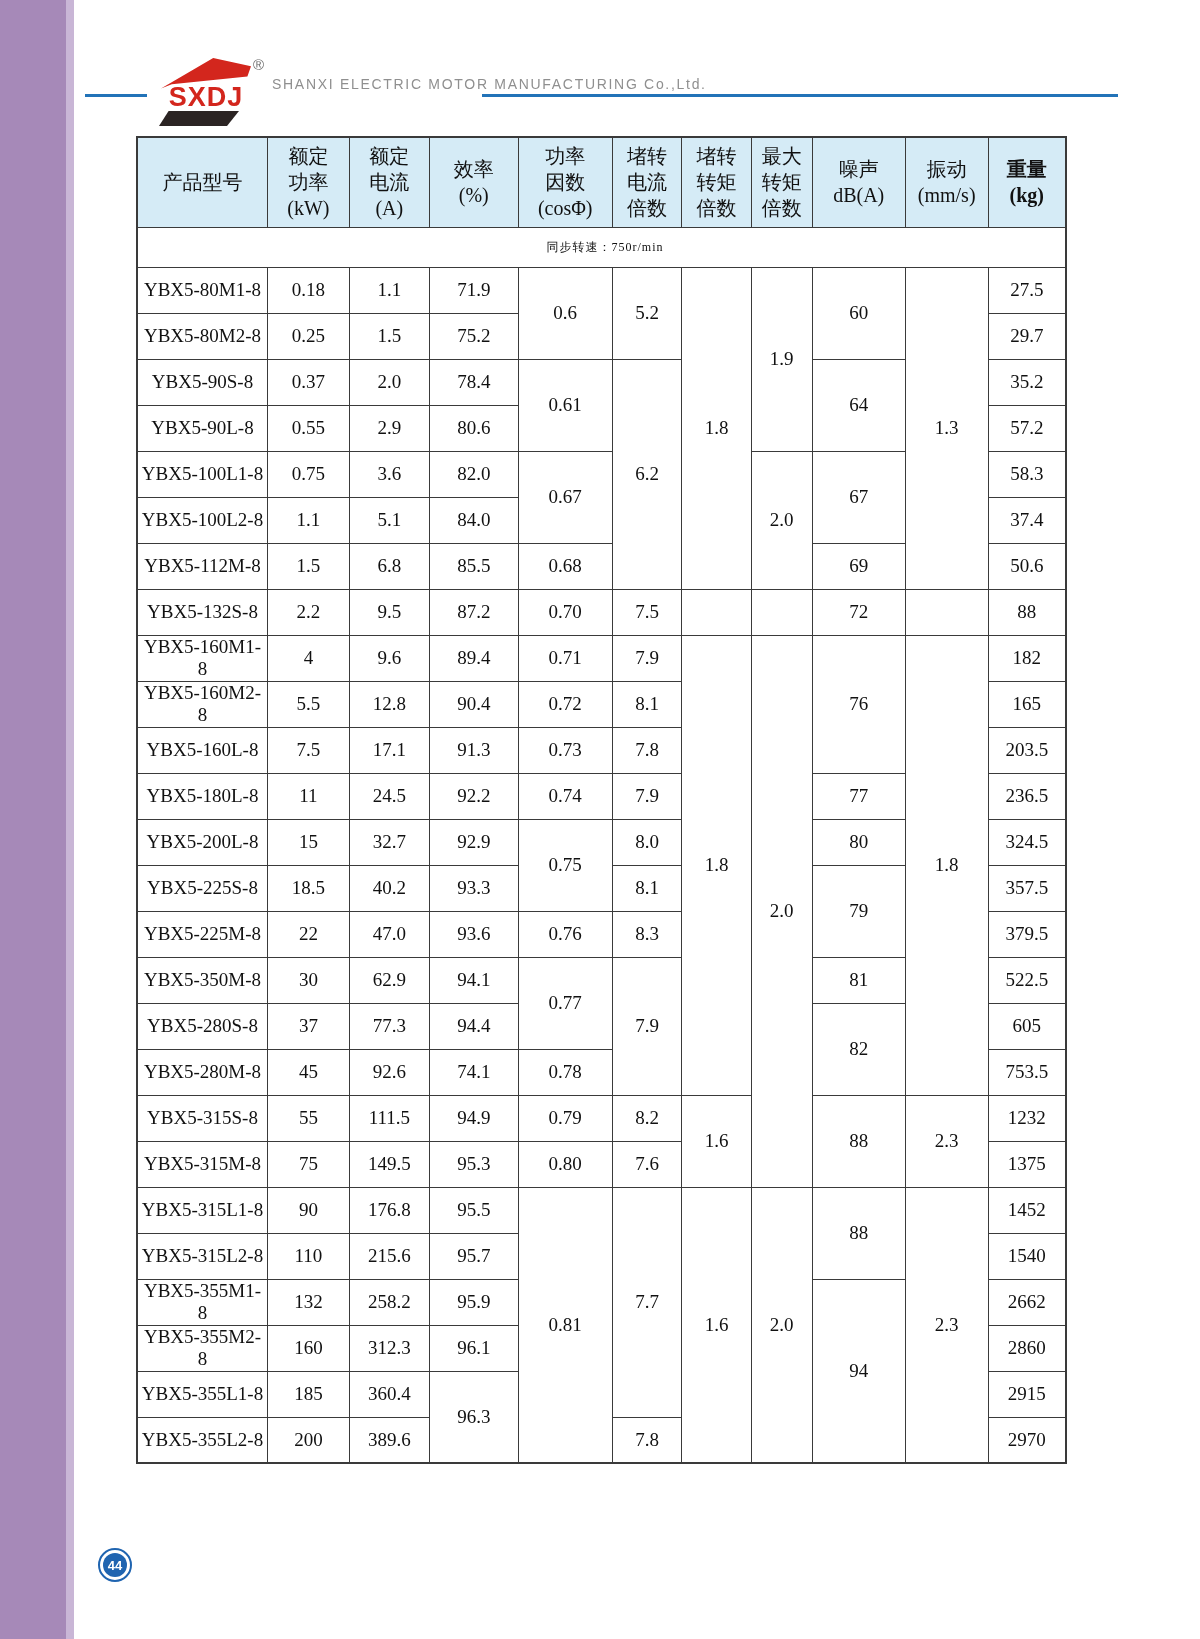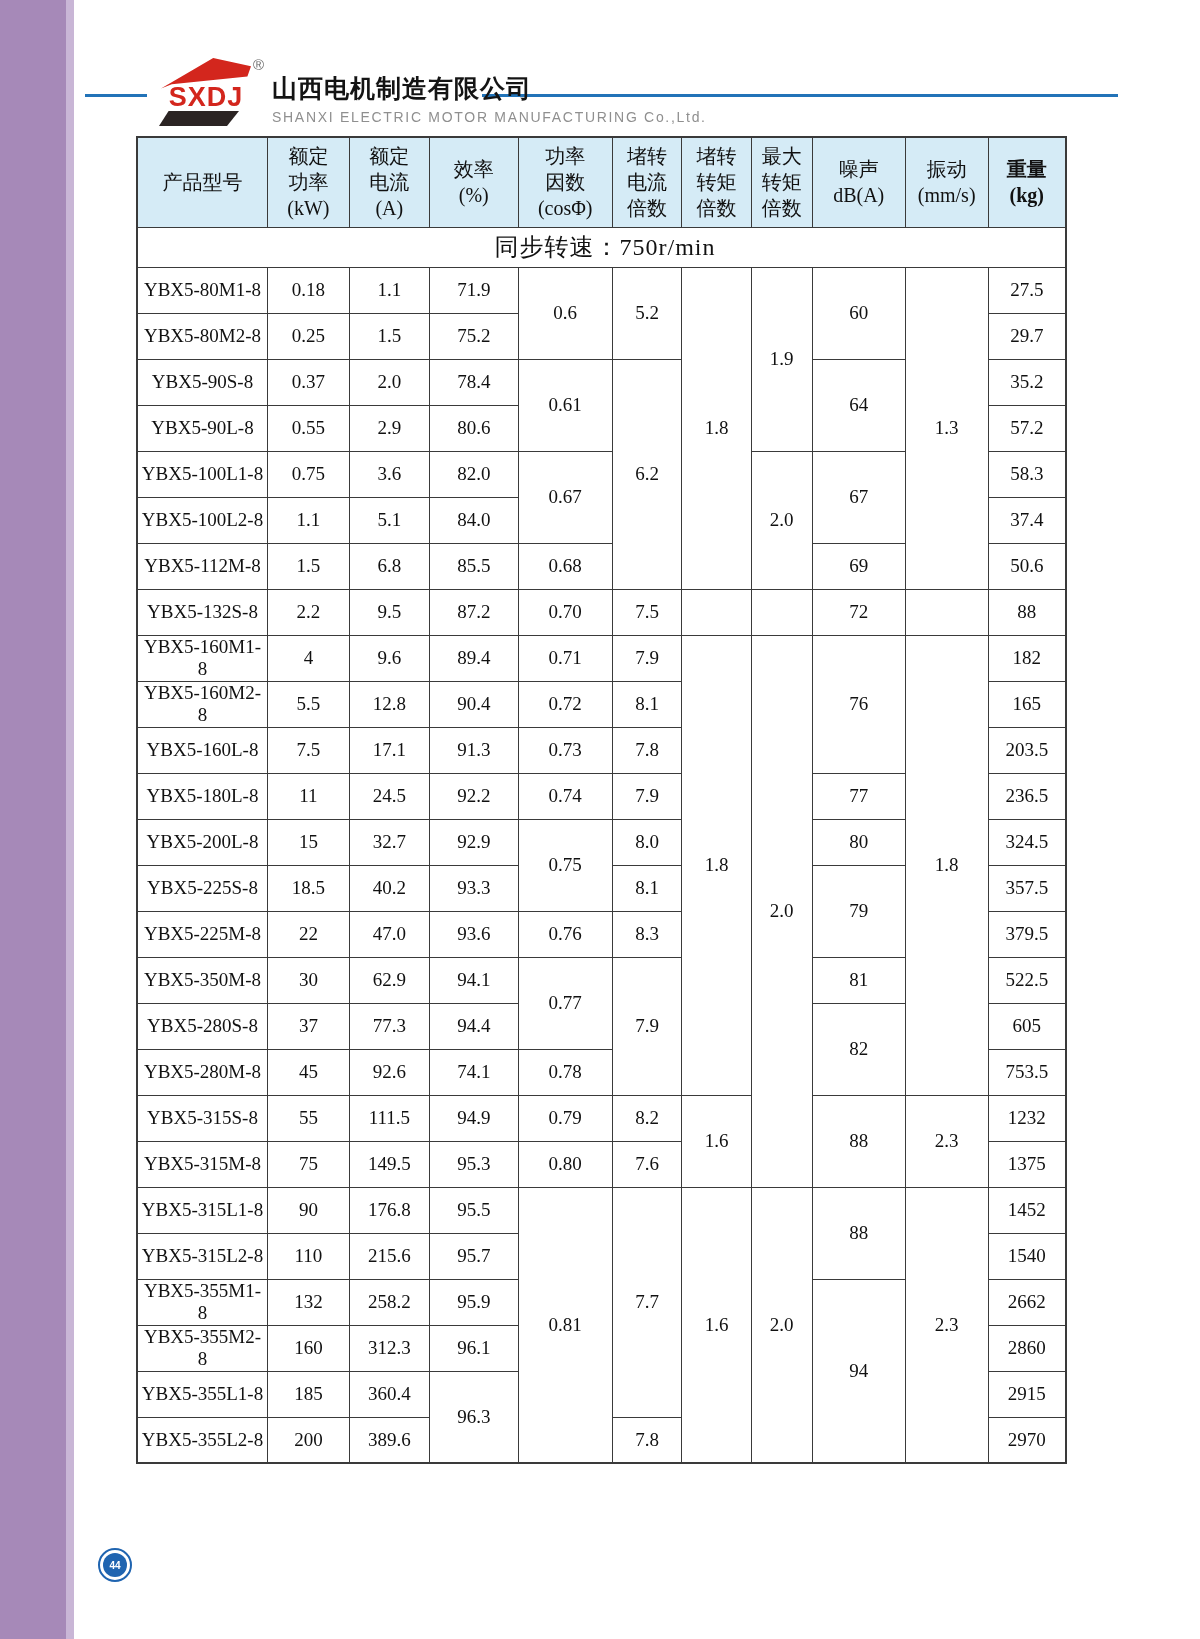--- a/index.html
+++ b/index.html
@@ -51,31 +51,31 @@
     color:#111; border:2px solid #3a3a3a;
   }
   .spec-table th, .spec-table td { border:1px solid #3a3a3a; padding:0 2px; }
   .spec-table thead tr { height:90px; }
   .spec-table th {
     background:#d5ebf6; font-weight:normal; font-size:20px; line-height:1.3;
     white-space:pre-line; vertical-align:middle;
   }
   .spec-table tbody tr { height:46px; font-size:19px; }
   .sync-row { height:40px !important; }
-  .sync-row td { font-size:24px; letter-spacing:1px;padding-left:9px; }
+  .sync-row td { font-size:12px; letter-spacing:1px;padding-left:9px; }
 
   
   .page-badge {
     position:absolute; left:98px; top:1548px; width:34px; height:34px;
     border:2px solid #1f64b0; border-radius:50%; box-sizing:border-box;
     display:flex; align-items:center; justify-content:center; background:#fff;
   }
   .page-badge span {
     width:24px; height:24px; border-radius:50%; background:#1f64b0; color:#fff;
-    font-family:"Liberation Sans",sans-serif; font-weight:bold; font-size:10px;
+    font-family:"Liberation Sans",sans-serif; font-weight:bold; font-size:13px;
     display:flex; align-items:center; justify-content:center;
   }
 </style>
 </head>
 <body>
 
 <div class="page">
 
   <div class="sidebar">
     <div class="sidebar-edge"></div>
@@ -85,21 +85,20 @@
   <div class="rule rule-right"></div>
 
   <div class="logo">
     <div class="logo-roof"></div>
     <div class="logo-text">SXDJ</div>
     <div class="logo-base"></div>
   </div>
   <div class="logo-reg">®</div>
 
   <div class="company">
-    <div class="company-cn">山西电机制造有限公司</div>
     <div class="company-en">SHANXI ELECTRIC MOTOR MANUFACTURING Co.,Ltd.</div>
   </div>
 
   <table class="spec-table">
     <thead>
       <tr id="header-row">
           <th style="width: 14.3%;">产品型号</th>
           <th style="width: 8.8%;">额定
 功率
 (kW)</th>

